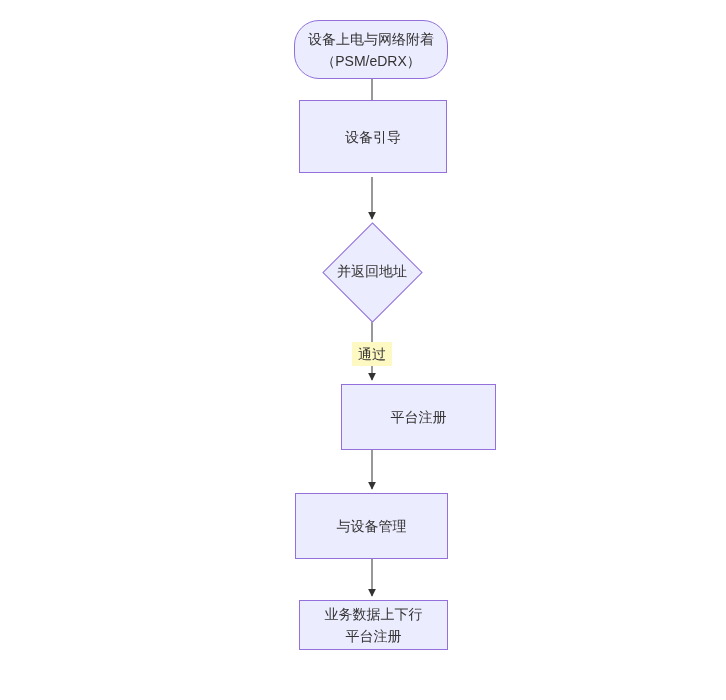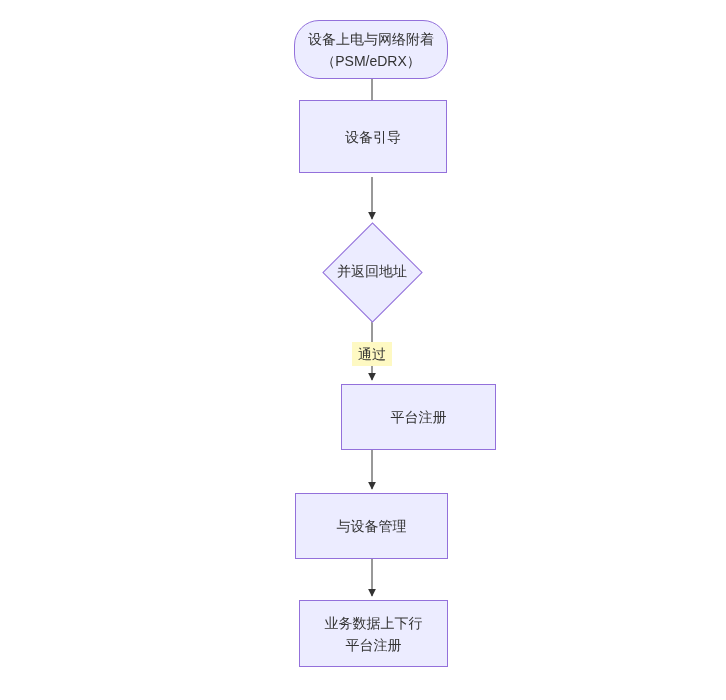--- a/index.html
+++ b/index.html
@@ -114,18 +114,18 @@
   <div class="edge-label">通过</div>
 
   <div class="node" style="left:295px; top:384px; width:155px; height:66px;margin-left:46px;">
     <div>平台注册</div>
   </div>
 
   <div class="node" style="left:295px; top:493px; width:153px; height:66px;">
     <div>与设备管理</div>
   </div>
 
-  <div class="node" style="left:299px; top:600px; width:149px; height:67px;">
+  <div class="node" style="left:299px; top:600px; width:149px; height:50px;">
     <div>业务数据上下行</div>
     <div>平台注册</div>
   </div>
 
 </div>
 
 </body></html>

